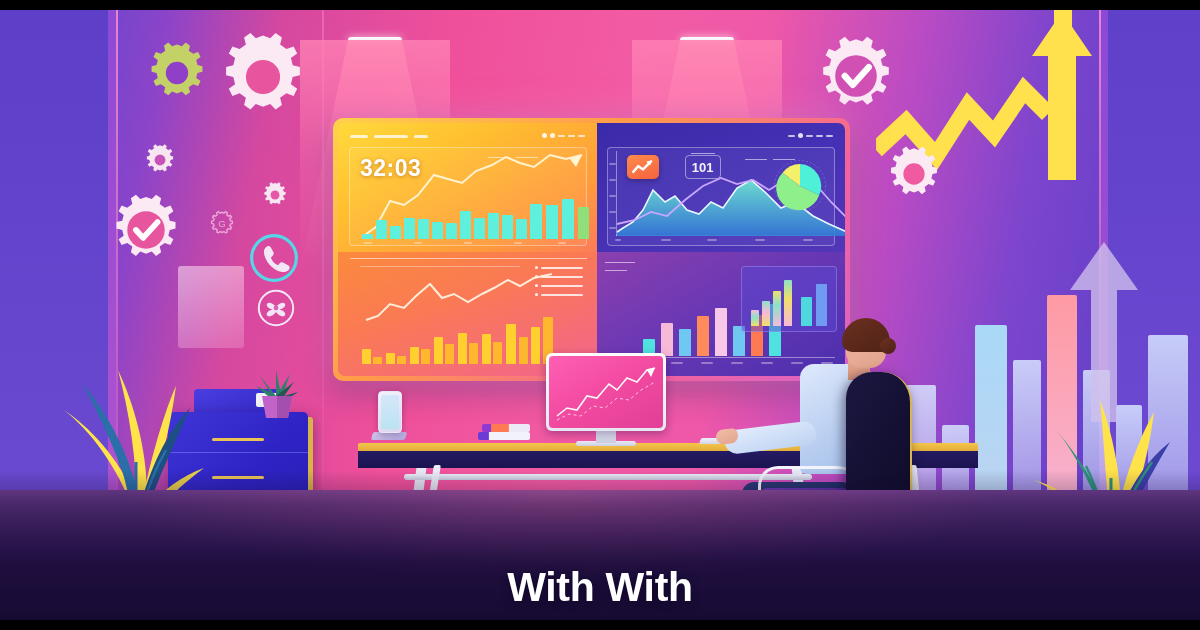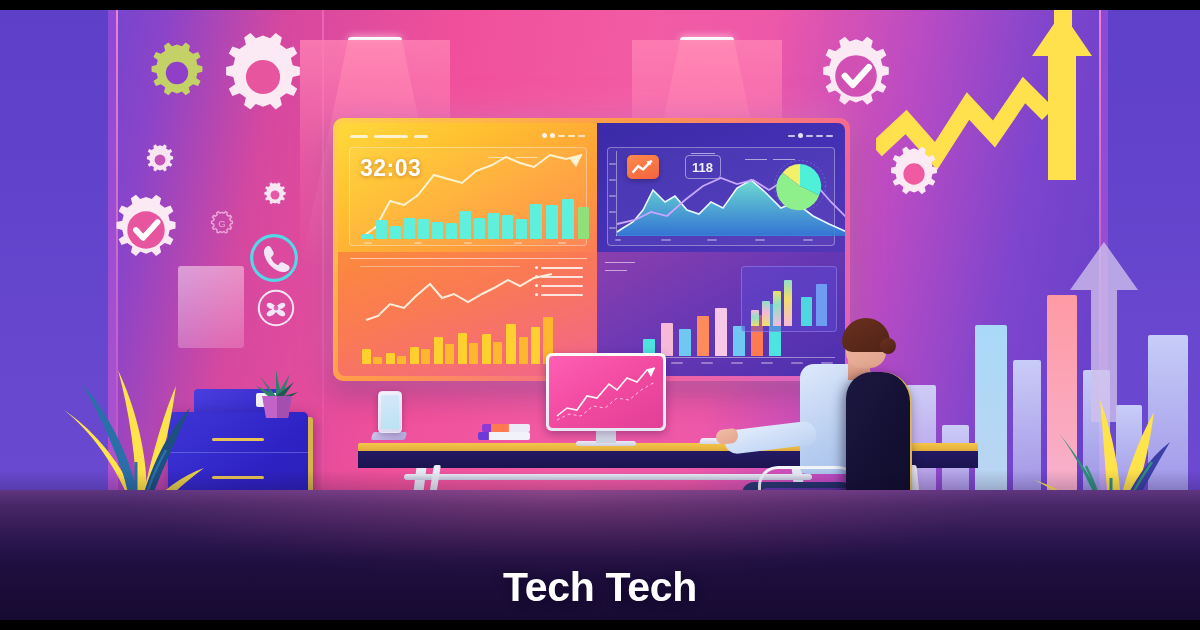--- a/index.html
+++ b/index.html
@@ -502,21 +502,21 @@
               <span class="tb-dash"></span>
             </div>
             <div class="card" style="left:10px;top:24px;right:10px;bottom:6px;"></div>
 
             <div class="badge-orange" style="left:30px;top:32px;width:32px;height:24px;">
               <svg viewBox="0 0 40 30" style="width:100%;height:100%;">
                 <polyline points="7,22 14,14 20,18 31,7" fill="none" stroke="#fff" stroke-width="3"></polyline>
                 <polygon points="31,7 24,8 29,13" fill="#fff"></polygon>
               </svg>
             </div>
-            <div class="kpi-box" style="left:88px;top:32px;width:36px;height:24px;">118</div>
+            <div class="kpi-box" style="left:88px;top:32px;width:36px;height:24px;">101</div>
             <div class="thin-line" style="left:94px;top:30px;width:24px;"></div>
             <div class="thin-line" style="left:148px;top:36px;width:22px;"></div>
             <div class="thin-line" style="left:176px;top:36px;width:22px;"></div>
 
             <div class="axis" style="left:19px;top:28px;width:1px;bottom:16px;"></div>
             <div class="axis" style="left:19px;bottom:16px;right:14px;height:1px;"></div>
 
             <svg style="position:absolute;left:20px;bottom:16px;width:230px;height:74px;" viewBox="0 0 230 74" preserveAspectRatio="none">
               <defs>
                   <linearGradient id="ag" x1="0" y1="0" x2="0" y2="1">
@@ -699,17 +699,17 @@
     </div>
 
     <div class="floor"></div>
     <div class="floor-light"></div>
     <div class="floor-reflect"></div>
 
   </div>
 
   <div id="title-overlay"></div>
   <div id="title">
-    <div>Tech Tech</div>
+    <div>With With</div>
   </div>
 
   <div class="letterbox bottom"></div>
 </div>
 
 </body></html>

